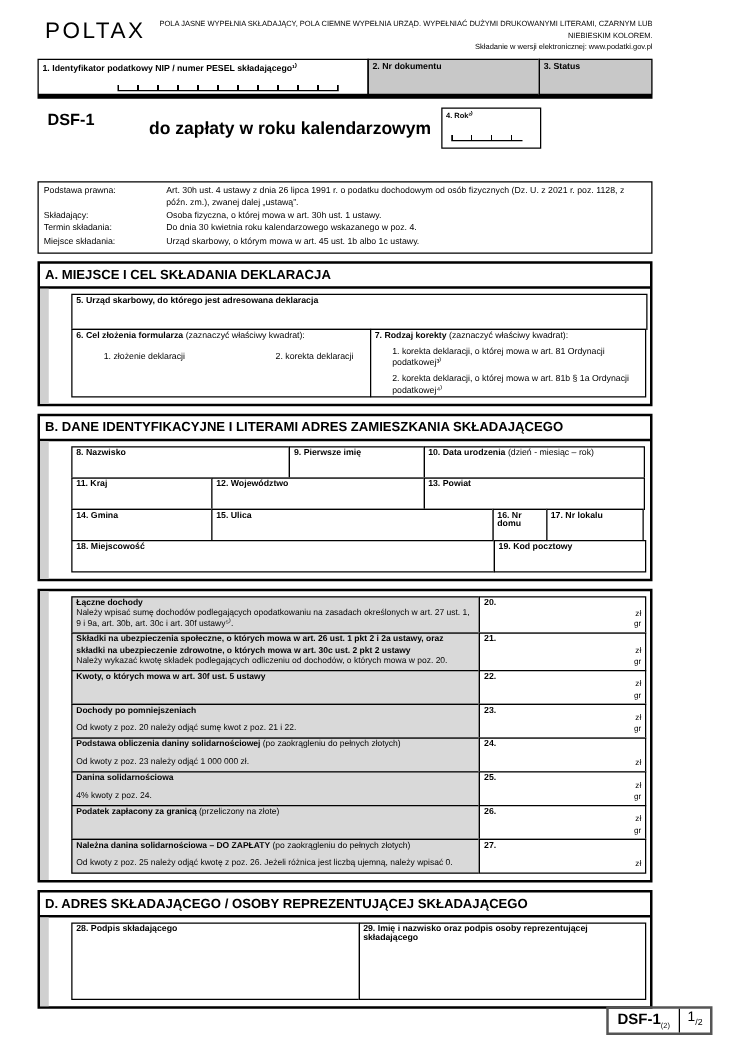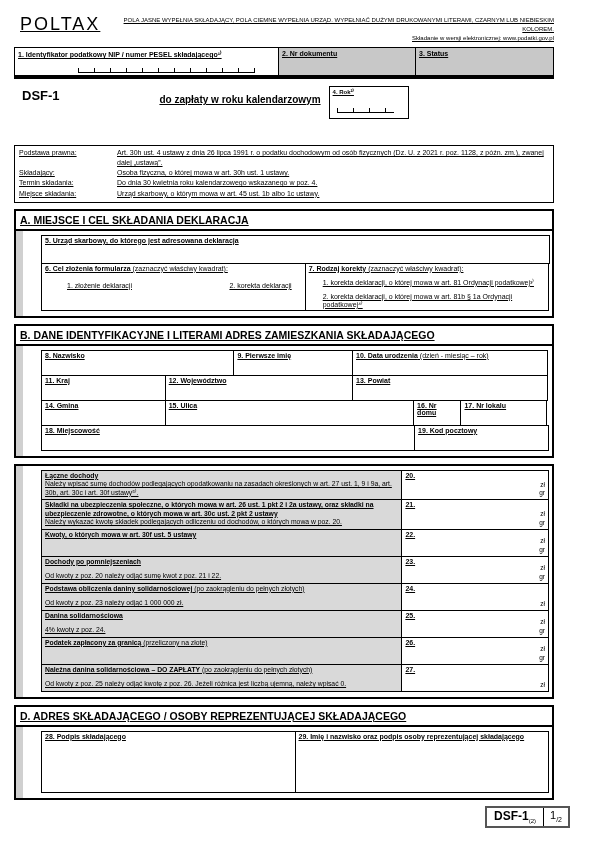--- a/index.html
+++ b/index.html
@@ -1,18 +1,18 @@
 <!DOCTYPE html>
 <html lang="pl"><head>
 <meta charset="utf-8">
 <style>
   * { margin:0; padding:0; box-sizing:border-box; }
   body { background:#888; font-family:"Liberation Sans", sans-serif; }
   .page { width:600px; height:848px; background:#fff; color:#000; position:relative; margin:0 auto; overflow:hidden; }
-  .inner { position:absolute; left:14px; top:14px; width:540px;text-decoration:underline; }
+  .inner { position:absolute; left:30px; top:14px; width:492px; }
 
   
   .hdr { display:flex; justify-content:space-between; align-items:flex-start; margin-bottom:4px; }
   .logo { font-size:18px; letter-spacing:2px; font-weight:400; padding-left:6px; }
   .print-note { text-align:right; font-size:6px; line-height:1.5; padding-top:2px; }
 
   
   .id-row { display:flex; width:100%; }
   .id-cell { border:1px solid #000; min-height:28px; padding:2px 3px; font-size:7px; font-weight:700; }
   .id-cell + .id-cell { margin-left:-1px; }
@@ -22,21 +22,21 @@
   .comb { height:5px; border-bottom:1px solid #000;
           background:repeating-linear-gradient(to right,#000 0 1px,transparent 1px 16px); }
   .comb-nip { width:177px; margin:9px auto 0 60px; }
   .thickbar { height:3px; background:#000; width:100%; }
 
   
   .title-block { position:relative; margin-top:7px; min-height:56px; }
   .form-code { position:absolute; left:8px; top:2px; font-size:13px; font-weight:700; }
   .title-main { text-align:center; font-size:11px; font-weight:700; padding-top:3px; }
   .title-sub-row { display:flex; justify-content:center; align-items:flex-start; margin-top:3px; }
-  .title-sub { font-size:10px; font-weight:700; padding-top:8px; margin-right:8px; }
+  .title-sub { font-size:14px; font-weight:700; padding-top:8px; margin-right:8px; }
   .year-box { width:80px; height:33px; border:1px solid #000; padding:1px 3px; position:relative; }
   .year-label { font-size:6px; font-weight:700; }
   .comb-year { width:57px; margin:12px auto 0 4px; }
 
   
   .legal { border:1px solid #000; margin-top:3px; padding:2px 4px 3px 4px; font-size:7px; line-height:1.45; }
   .legal-row { display:flex; }
   .legal-label { width:98px; flex-shrink:0; }
   .legal-text { flex:1; }
 

